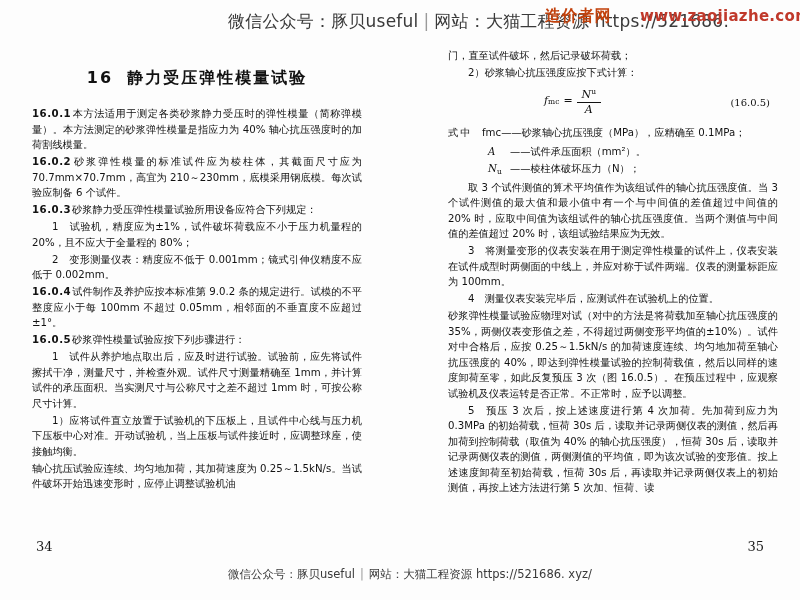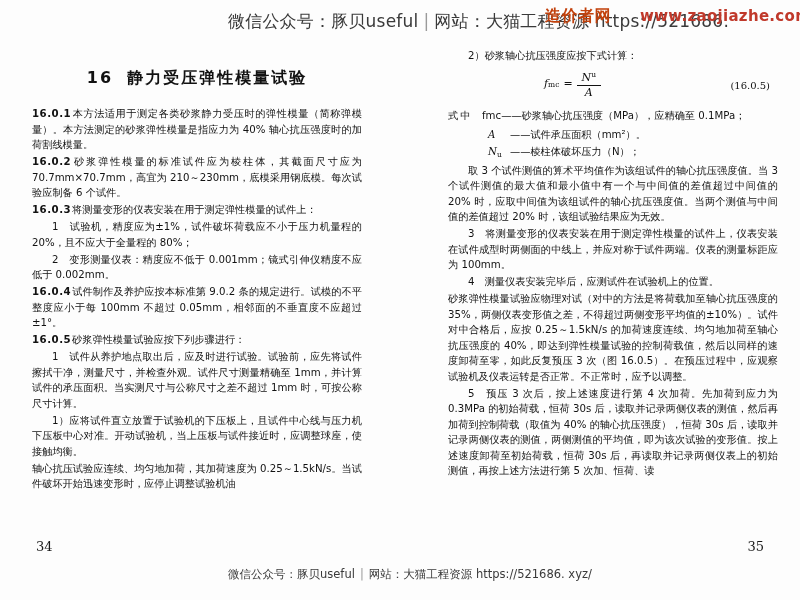--- a/index.html
+++ b/index.html
@@ -207,21 +207,21 @@
 
     <p class="para">
       <span class="clause">16.0.1</span><span>本方法适用于测定各类砂浆静力受压时的弹性模量（简称弹模量）。本方法测定的砂浆弹性模量是指应力为 40% 轴心抗压强度时的加荷割线模量。</span>
     </p>
 
     <p class="para">
       <span class="clause">16.0.2</span><span>砂浆弹性模量的标准试件应为棱柱体，其截面尺寸应为 70.7mm×70.7mm，高宜为 210～230mm，底模采用钢底模。每次试验应制备 6 个试件。</span>
     </p>
 
     <p class="para">
-      <span class="clause">16.0.3</span><span>将测量变形的仪表安装在用于测定弹性模量的试件上：</span>
+      <span class="clause">16.0.3</span><span>砂浆静力受压弹性模量试验所用设备应符合下列规定：</span>
     </p>
 
     <p class="indent1">1　试验机，精度应为±1%，试件破坏荷载应不小于压力机量程的 20%，且不应大于全量程的 80%；</p>
     <p class="indent1">2　变形测量仪表：精度应不低于 0.001mm；镜式引伸仪精度不应低于 0.002mm。</p>
 
     <p class="para">
       <span class="clause">16.0.4</span><span>试件制作及养护应按本标准第 9.0.2 条的规定进行。试模的不平整度应小于每 100mm 不超过 0.05mm，相邻面的不垂直度不应超过±1°。</span>
     </p>
 
     <p class="para">
@@ -229,20 +229,21 @@
     </p>
 
     <p class="indent1">1　试件从养护地点取出后，应及时进行试验。试验前，应先将试件擦拭干净，测量尺寸，并检查外观。试件尺寸测量精确至 1mm，并计算试件的承压面积。当实测尺寸与公称尺寸之差不超过 1mm 时，可按公称尺寸计算。</p>
 
     <p class="indent1">1）应将试件直立放置于试验机的下压板上，且试件中心线与压力机下压板中心对准。开动试验机，当上压板与试件接近时，应调整球座，使接触均衡。</p>
     <p class="cont">轴心抗压试验应连续、均匀地加荷，其加荷速度为 0.25～1.5kN/s。当试件破坏开始迅速变形时，应停止调整试验机油</p>
   </div>
 
   <div class="col col-right">
 
+    <p class="cont">门，直至试件破坏，然后记录破坏荷载；</p>
     <p class="indent1">2）砂浆轴心抗压强度应按下式计算：</p>
 
     <div class="formula-row">
       <div class="formula">
         <span class="lhs">f</span>
           <span class="sub">mc</span>
         <span class="eq">=</span>
         <span class="frac">
           <span class="numer"><span>N</span><span class="sub" style="vertical-align:4px">u</span></span>
           <span class="denom">A</span>

